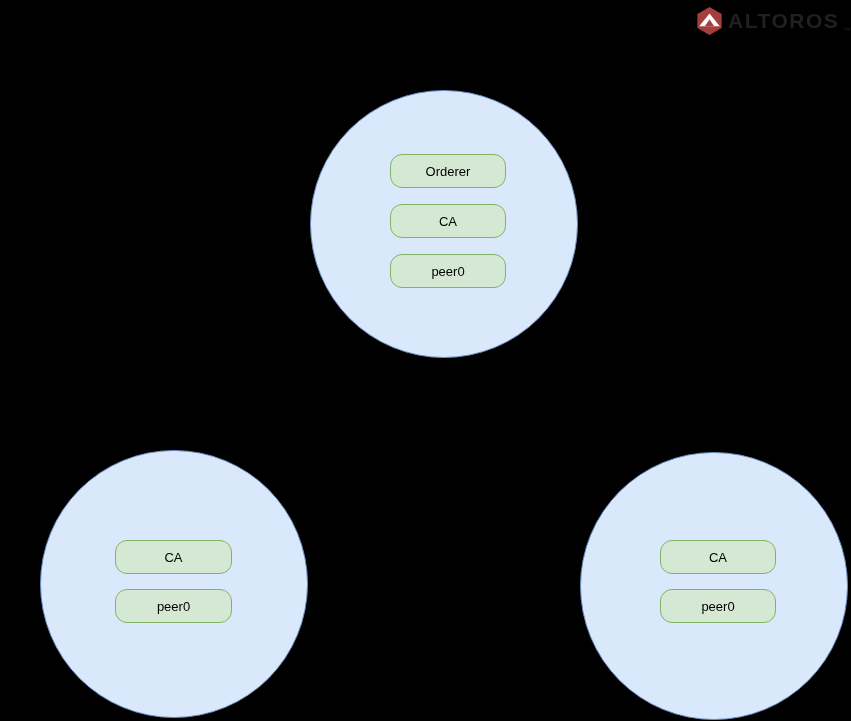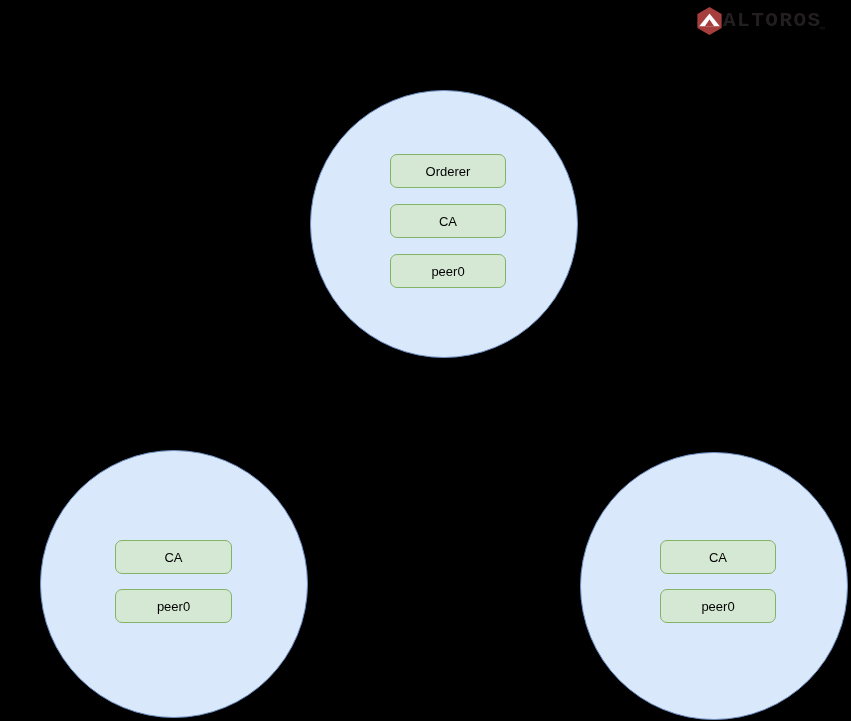--- a/index.html
+++ b/index.html
@@ -16,21 +16,21 @@
     overflow: hidden;
   }
 
   
   .logo {
     position: absolute;
     top: 7px;
     left: 696px;
     display: flex;
     align-items: flex-end;
-    font-family: Liberation Mono, monospace;
+    gap: 5px;
   }
   .logo-icon { width: 27px; height: 28px; display: block; }
   .brand {
     font-size: 21px;
     font-weight: 800;
     letter-spacing: 1.5px;
     line-height: 28px;
     color: var(--logo-text, #231f20);
   }
   .tm {
@@ -55,21 +55,21 @@
   .org-br  { left: 580px; top: 452px; }
 
   
   .node {
     position: absolute;
     width: 116px;
     height: 34px;
     box-sizing: border-box;
     background: var(--node-fill, #d5e8d4);
     border: 1px solid var(--node-stroke, #82b366);
-    border-radius: 7px;
+    border-radius: 12px;
     display: flex;
     align-items: center;
     justify-content: center;
     font-size: 13px;
     color: #000000;
   }
 </style>
 </head>
 <body>
 

